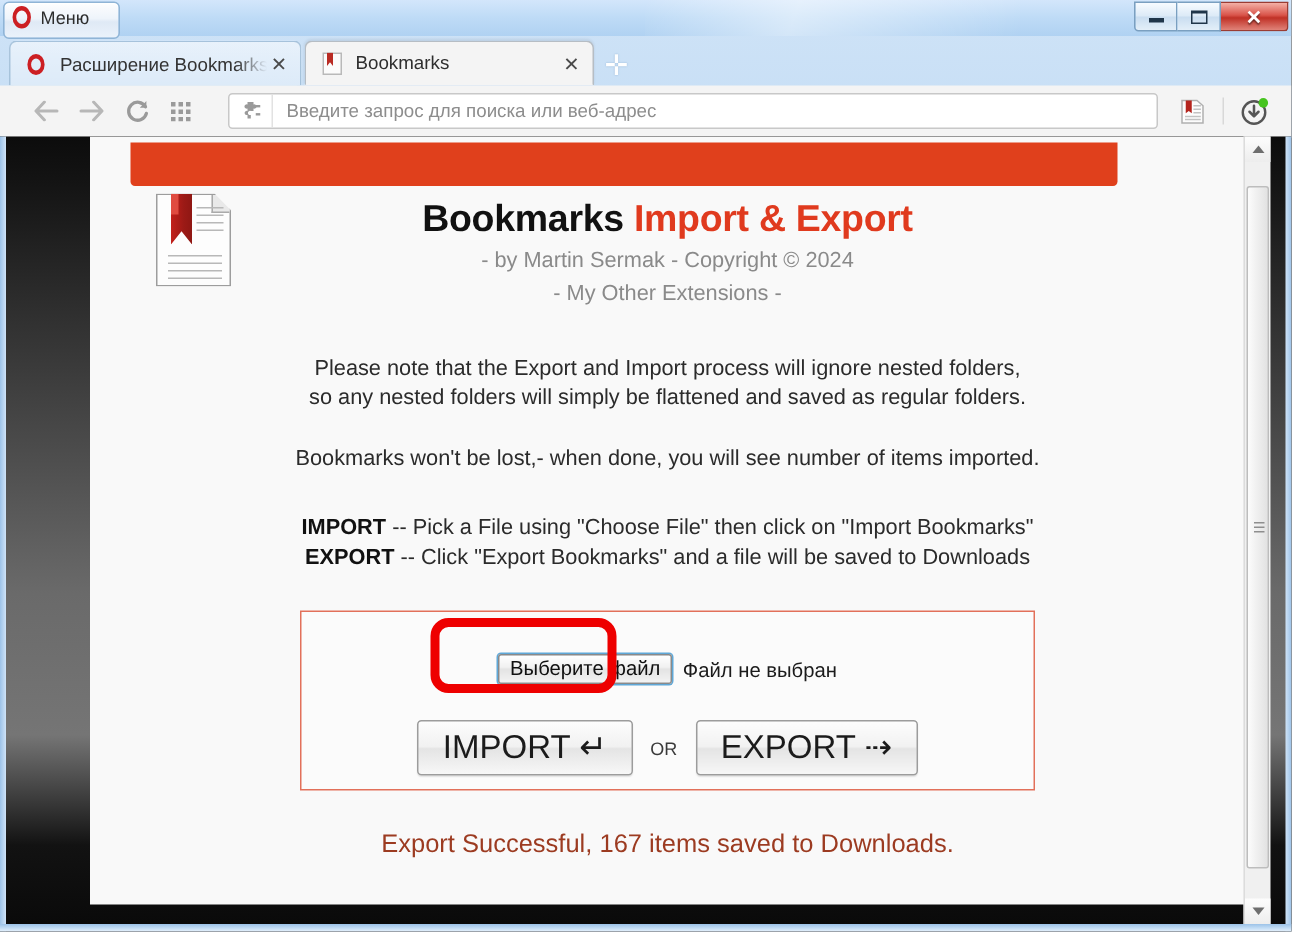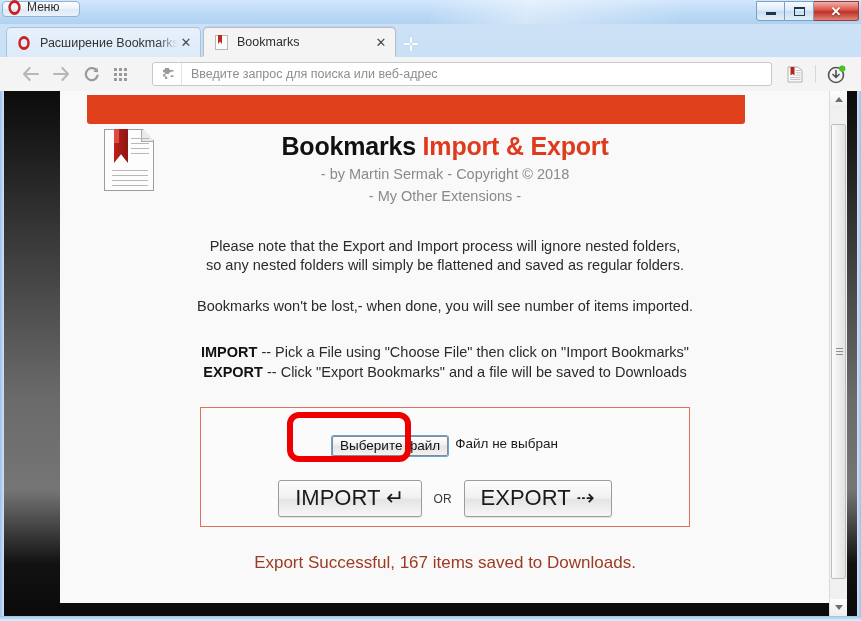--- a/index.html
+++ b/index.html
@@ -24,21 +24,21 @@
     width: 861px; height: 24px;
     background: linear-gradient(180deg, #d3e6fb 0%, #bedbf6 50%, #b0d2f2 100%);
   }
   .glass-streak {
     position:absolute; top:0; left:430px; width:250px; height:24px;
     background: linear-gradient(110deg, rgba(255,255,255,0.0) 0%, rgba(255,255,255,0.45) 40%, rgba(255,255,255,0.0) 100%);
     pointer-events:none;
   }
   .menu-btn {
     position: absolute; left: 2px; top: 1px;
-    height: 16px; min-width: 78px;
+    height: 25px; min-width: 78px;
     border: 1px solid #8fb4d6;
     border-radius: 4px;
     background: linear-gradient(180deg, #fdfdfe 0%, #eef4fb 45%, #dfe9f5 55%, #eaf2fb 100%);
     display: flex; align-items: center;
     padding: 0 8px 4px 4px;
     box-sizing: border-box;
     box-shadow: 0 1px 0 rgba(255,255,255,0.8) inset;
   }
   .opera-o {
     width: 15px; height: 15px; margin-right: 5px;
@@ -290,21 +290,21 @@
   .formbox {
     position: relative;
     width: 490px; height: 120px;
     margin: 25px auto 0 auto;
     border: 1px solid #e2705a;
     box-sizing: border-box;
     background: #fbfbfb;
   }
   .filerow {
     position:absolute; left:0; top: 28px; width:100%;
-    display: flex; align-items: flex-start; justify-content: center;
+    display: flex; align-items: center; justify-content: center;
     font-size: 13.5px; color: #1d1d1d;
     font-family: "Liberation Sans", sans-serif;
   }
   .chooseBtn {
     border: 1px solid #8a8a8a;
     background: linear-gradient(180deg, #ffffff 0%, #f0f0f0 45%, #e3e3e3 50%, #f3f3f3 100%);
     padding: 1px 7px 2px 7px;
     font-size: 13.5px;
     color: #111;
     border-radius: 2px;
@@ -512,21 +512,21 @@
             <div class="lines2">
                 <i></i>
                 <i></i>
                 <i></i>
                 <i></i>
               </div>
           </div>
           <h1 class="title">
             <span>Bookmarks </span><span class="red">Import &amp; Export</span>
           </h1>
-          <div class="byline">- by Martin Sermak - Copyright © 2018</div>
+          <div class="byline">- by Martin Sermak - Copyright © 2024</div>
           <div class="otherext">- My Other Extensions -</div>
         </div>
 
         <div class="para">
           <div>Please note that the Export and Import process will ignore nested folders,</div>
           <div>so any nested folders will simply be flattened and saved as regular folders.</div>
         </div>
 
         <div class="para tight">Bookmarks won't be lost,- when done, you will see number of items imported.</div>
 

